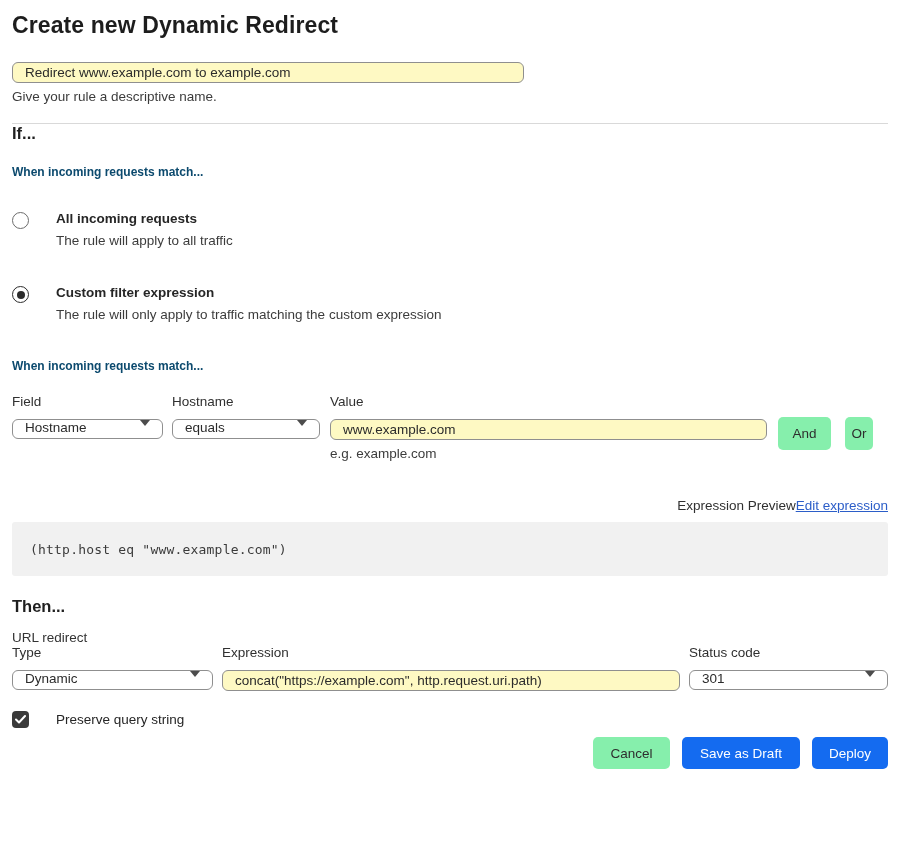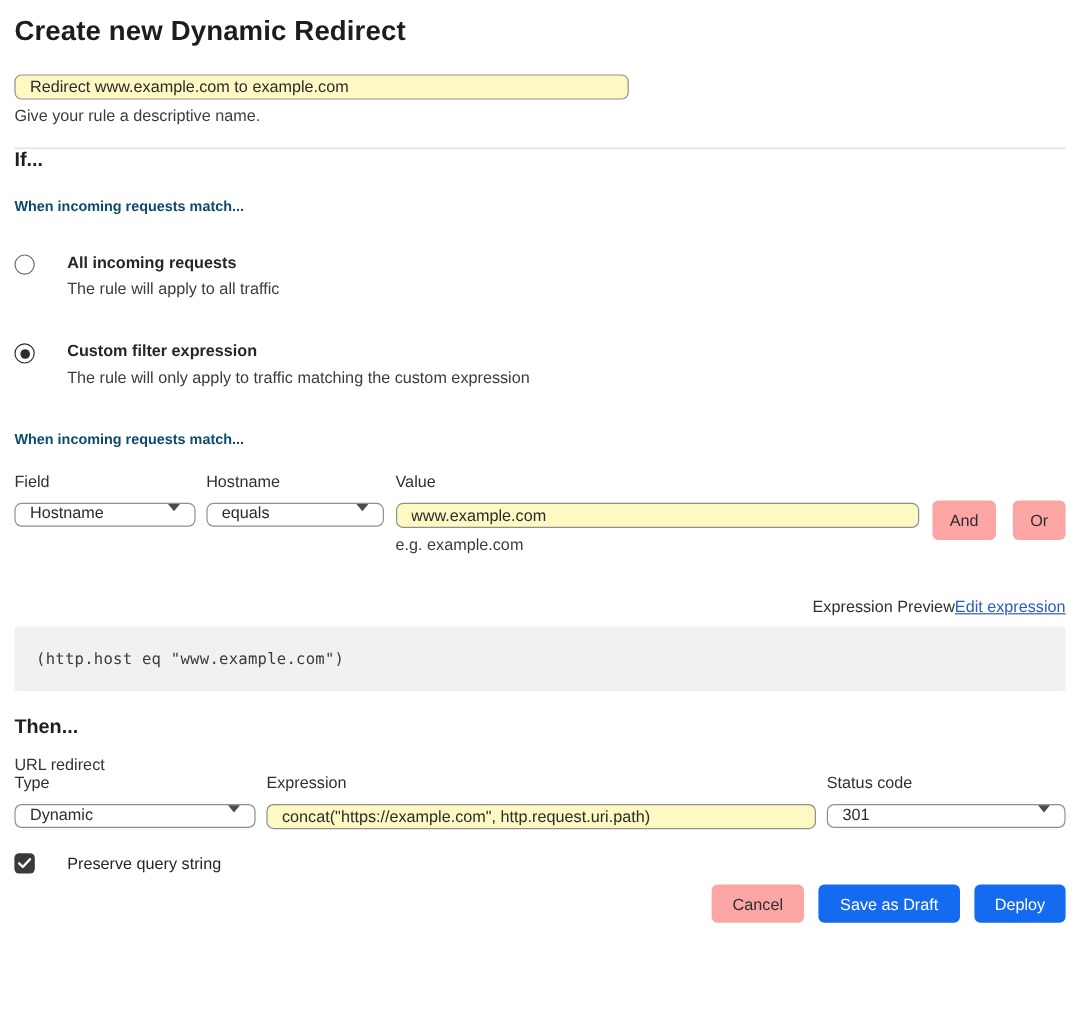--- a/index.html
+++ b/index.html
@@ -131,23 +131,23 @@
   .col-value .text-input { width: 100%; }
   .connector-buttons { display: flex; margin-left: 11px; padding-top: 23px; }
   .btn {
     border: none;
     border-radius: 5px;
     font-family: "Liberation Sans", sans-serif;
     font-size: 13.5px;
     cursor: pointer;
     color: #2e2e2e;
   }
-  .btn-gray { background: #fca5a5; }
+  .btn-gray { background: #86efac; }
   .btn-and { width: 53px; height: 33px; }
-  .btn-or { width: 44px; height: 33px; margin-left: 14px; }
+  .btn-or { width: 28px; height: 33px; margin-left: 14px; }
 
   .preview-header {
     display: flex;
     justify-content: flex-end;
     align-items: flex-end;
     margin-top: 37px;
   }
   .preview-label { font-size: 13.5px; color: #303030; }
   .edit-link {
     font-size: 13.5px;

